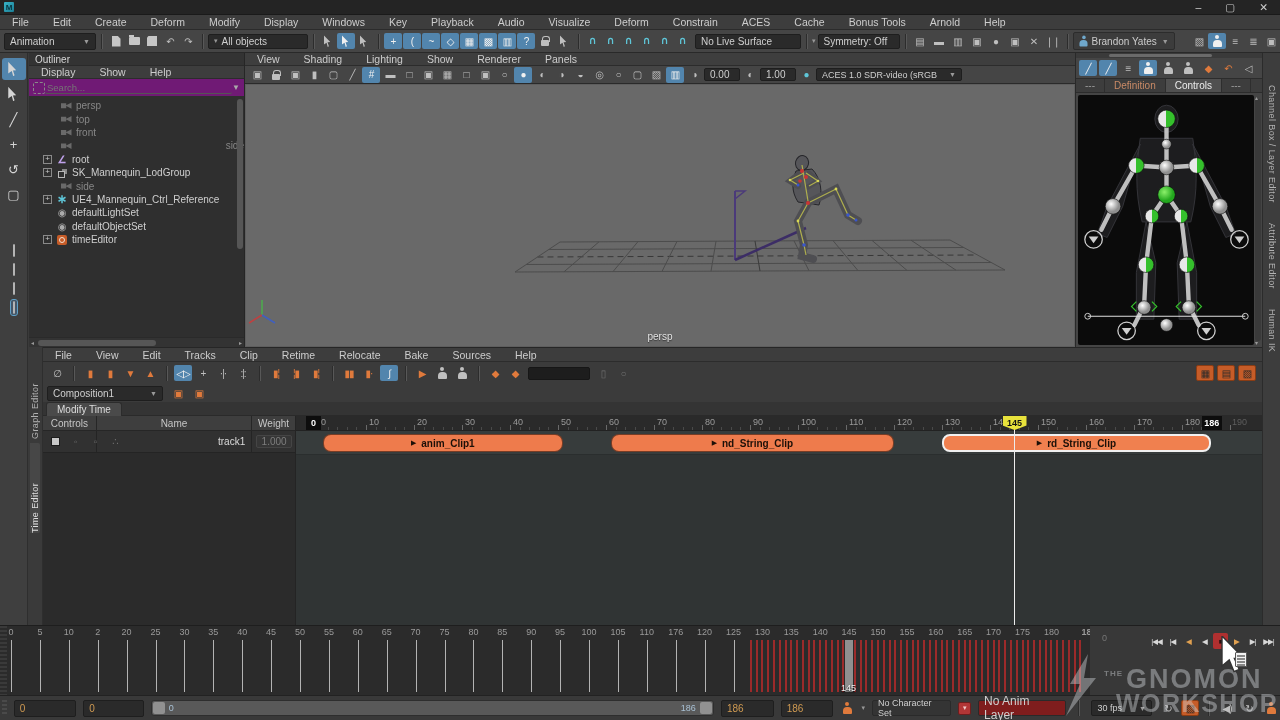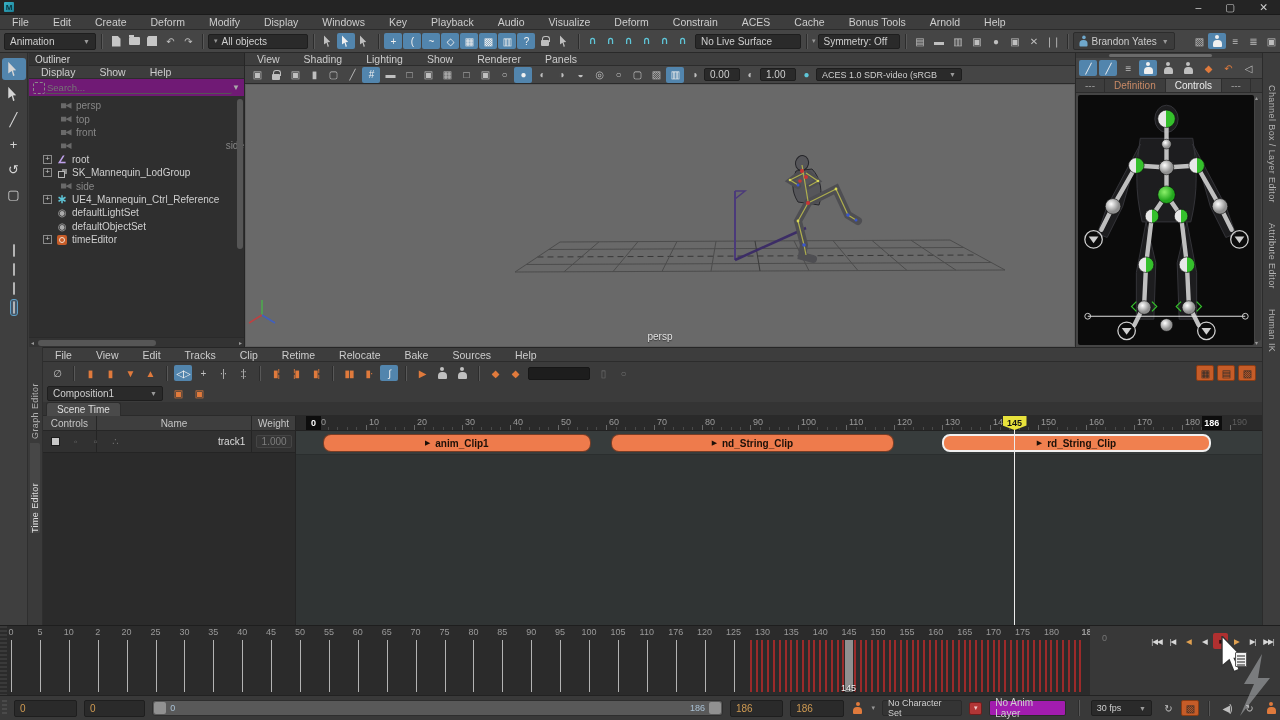--- a/index.html
+++ b/index.html
@@ -646,21 +646,21 @@
     <span class="field" style="width:116px;height:15px">
       <span>Composition1</span>
         <span class="caret">▼</span>
     </span>
     <span class="row" id="g-tecomp" style="gap:3px">
         <span class="ic orange">▣</span>
         <span class="ic orange">▣</span>
       </span>
   </div>
   <div class="row" style="height:14px;background:#343434;border-bottom:1px solid #2a2a2a;padding-left:3px">
-    <span class="tetab">Scene Time</span>
+    <span class="tetab">Modify Time</span>
   </div>
   <div id="tecontent" style="flex:1;position:relative;background:#303434;overflow:hidden">
 
     <div class="abs" style="left:0;top:0;width:253px;height:100%;background:#2b2b2b;border-right:1px solid #242424">
       <div class="row" style="height:15px;background:#3e3e3e;border-bottom:1px solid #262626">
         <span class="hcell" style="width:54px">Controls</span>
         <span class="hcell" style="width:156px">Name</span>
         <span class="hcell" style="width:43px;border-right:none">Weight</span>
       </div>
       <div class="row" style="height:22px;border-bottom:1px solid #242424;background:#313131">
@@ -798,21 +798,21 @@
         <span class="terlab" style="left: 841px;">170</span>
         <span class="terlab" style="left: 889px;">180</span>
         <span style="position: absolute; left: 10px; top: 0px; width: 15px; height: 14px; background: rgb(13, 13, 13); color: rgb(255, 255, 255); font-weight: bold; font-size: 9px; display: flex; align-items: center; justify-content: center;">0</span>
         <span style="position: absolute; left: 905.8px; top: 0px; width: 20px; height: 14px; background: rgb(13, 13, 13); color: rgb(255, 255, 255); font-weight: bold; font-size: 9px; display: flex; align-items: center; justify-content: center;">186</span>
         <span style="position: absolute; left: 936px; top: 1px; font-size: 9px; color: rgb(94, 94, 94);">190</span>
       </div>
 
     <div class="abs" id="telanes" style="left:253px;top:15px;right:0;bottom:0">
       <div style="position:absolute;left:0;top:0;right:0;height:24px;background:#373c3c;border-bottom:1px solid #2a2e2e"></div>
       <div id="teclips">
-          <div class="clip" style="left: 26.8px; width: 268px;">
+          <div class="clip" style="left: 26.8px; width: 240px;">
             <span class="tri">▶</span>
             <span>anim_Clip1</span>
           </div>
           <div class="clip" style="left: 314.8px; width: 283.2px;">
             <span class="tri">▶</span>
             <span>nd_String_Clip</span>
           </div>
           <div class="clip sel" style="left: 646px; width: 268.8px;">
             <span class="tri">▶</span>
             <span>rd_String_Clip</span>
@@ -1006,21 +1006,21 @@
       <span>186</span>
     </span>
   <span class="ic orange" style="width:14px">
       <i class="ic-person"></i>
     </span>
   <span style="font-size:7px;color:#999">▾</span>
   <span class="field" style="height:16px;font-size:9px;background:#343434;border-color:#2a2a2a">
       <span>No Character Set</span>
     </span>
   <span style="width:13px;height:13px;background:#b23636;border-radius:2px;border:1px solid #6e1d1d;display:inline-flex;align-items:center;justify-content:center;color:#f2caca;font-size:7px">▾</span>
-  <span class="field" style="height:16px;font-size:10px;background:#a21caf;border-color:#2a2a2a">
+  <span class="field" style="height:16px;font-size:12px;background:#7f1d1d;border-color:#2a2a2a">
       <span>No Anim Layer</span>
     </span>
   <span class="sep" style="height:16px"></span>
   <span class="field" style="width:62px;height:16px;font-size:9px">
       <span>30 fps</span>
       <span class="caret">▼</span>
     </span>
   <span class="row" id="g-bottom" style="gap:4px">
       <span class="ic">↻</span>
       <span class="ic orangebg">▧</span>
@@ -1030,20 +1030,27 @@
       <span class="ic orange">
         <i class="ic-person"></i>
       </span>
     </span>
 </div>
 
 <div class="abs" id="watermark" style="right:2px;bottom:4px;opacity:.42;color:#d6dade;z-index:20;display:flex;align-items:flex-end">
   <svg width="40" height="62" viewBox="0 0 40 62" style="margin-right:2px">
     <path d="M26,0 L8,30 L18,30 L4,62 L34,24 L22,24 Z" fill="#d6dade"></path>
   </svg>
+  <div style="line-height:.95">
+    <div style="display:flex;align-items:flex-start">
+      <span style="font-size:8px;font-weight:bold;letter-spacing:1px;margin:3px 3px 0 0">THE</span>
+      <span style="font-size:27px;font-weight:bold;letter-spacing:2px">GNOMON</span>
+    </div>
+    <div><span style="font-size:25px;font-weight:bold;letter-spacing:1.5px;margin-left:12px">WORKSHOP</span></div>
+  </div>
 </div>
 
 <div class="abs" style="left:1218px;top:636px;z-index:30">
   <svg width="40" height="40" viewBox="0 0 20 20">
     <path d="M2,0 L2,15 L5.6,12 L8,17.8 L10.6,16.7 L8.2,11.2 L13,11.2 Z" fill="#fff" stroke="#333" stroke-width=".7"></path>
   </svg>
   <div style="position:absolute;left:17px;top:16px;width:12px;height:15px;background:#f2f2f2;border:1px solid #555;border-radius:1px;padding:2px 1px">
     <div style="height:1.5px;background:#888;margin-bottom:1.5px"></div>
     <div style="height:1.5px;background:#888;margin-bottom:1.5px"></div>
     <div style="height:1.5px;background:#888;margin-bottom:1.5px"></div>

